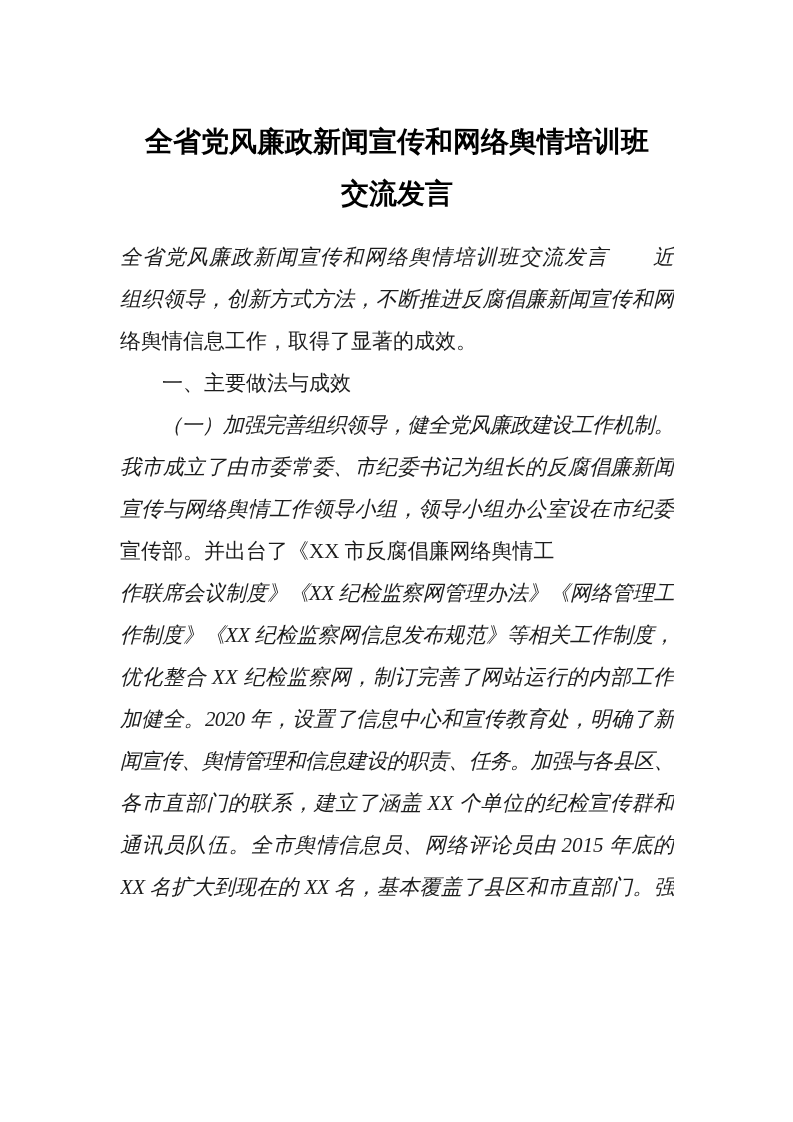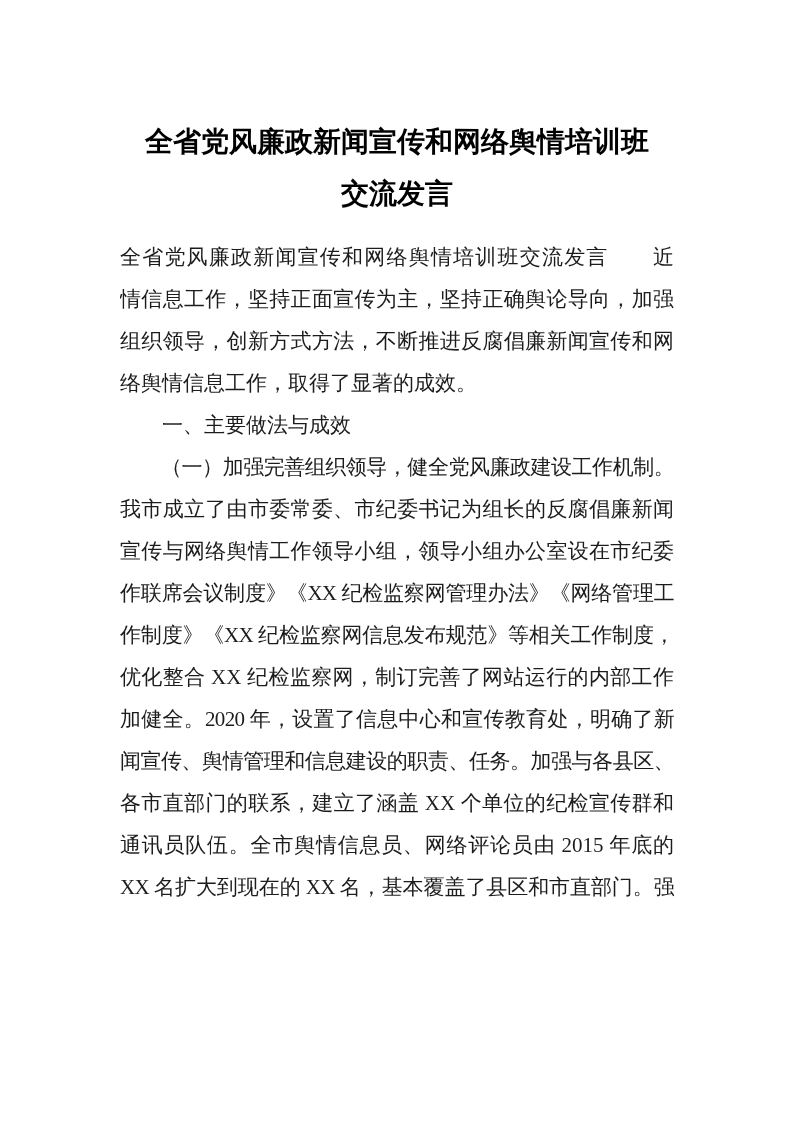--- a/index.html
+++ b/index.html
@@ -39,47 +39,48 @@
     line-height: 42px;
     color: #1c1c1c;
   }
   .line {
     height: 42px;
     overflow: hidden;
   }
   .line.full {
     text-align: justify;
     text-align-last: justify;
+    font-style: italic;
   }
   .line.short {
     text-align: center;
     text-align-last: left;
   }
   .line.tight {
     letter-spacing: -0.7px;
   }
 </style>
 </head>
 <body>
 
 <div class="page">
   <div class="content">
     <div class="doc-title">
         <div class="title-line">全省党风廉政新闻宣传和网络舆情培训班</div>
         <div class="title-line">交流发言</div>
       </div>
     <div class="doc-body">
         <div class="line full">全省党风廉政新闻宣传和网络舆情培训班交流发言　　近</div>
-        <div class="line full">情信息工作，坚持正面宣传为主，坚持正确舆论导向，加强</div>
         <div class="line full">组织领导，创新方式方法，不断推进反腐倡廉新闻宣传和网</div>
         <div class="line short">络舆情信息工作，取得了显著的成效。</div>
         <div class="line short">　　一、主要做法与成效</div>
         <div class="line full tight">　　（一）加强完善组织领导，健全党风廉政建设工作机制。</div>
         <div class="line full">我市成立了由市委常委、市纪委书记为组长的反腐倡廉新闻</div>
         <div class="line full">宣传与网络舆情工作领导小组，领导小组办公室设在市纪委</div>
+        <div class="line short">宣传部。并出台了《XX 市反腐倡廉网络舆情工</div>
         <div class="line full tight">作联席会议制度》《XX 纪检监察网管理办法》《网络管理工</div>
         <div class="line full tight">作制度》《XX 纪检监察网信息发布规范》等相关工作制度，</div>
         <div class="line full">优化整合 XX 纪检监察网，制订完善了网站运行的内部工作</div>
         <div class="line full tight">加健全。2020 年，设置了信息中心和宣传教育处，明确了新</div>
         <div class="line full tight">闻宣传、舆情管理和信息建设的职责、任务。加强与各县区、</div>
         <div class="line full">各市直部门的联系，建立了涵盖 XX 个单位的纪检宣传群和</div>
         <div class="line full">通讯员队伍。全市舆情信息员、网络评论员由 2015 年底的</div>
         <div class="line full tight">XX 名扩大到现在的 XX 名，基本覆盖了县区和市直部门。强</div>
       </div>
   </div>

